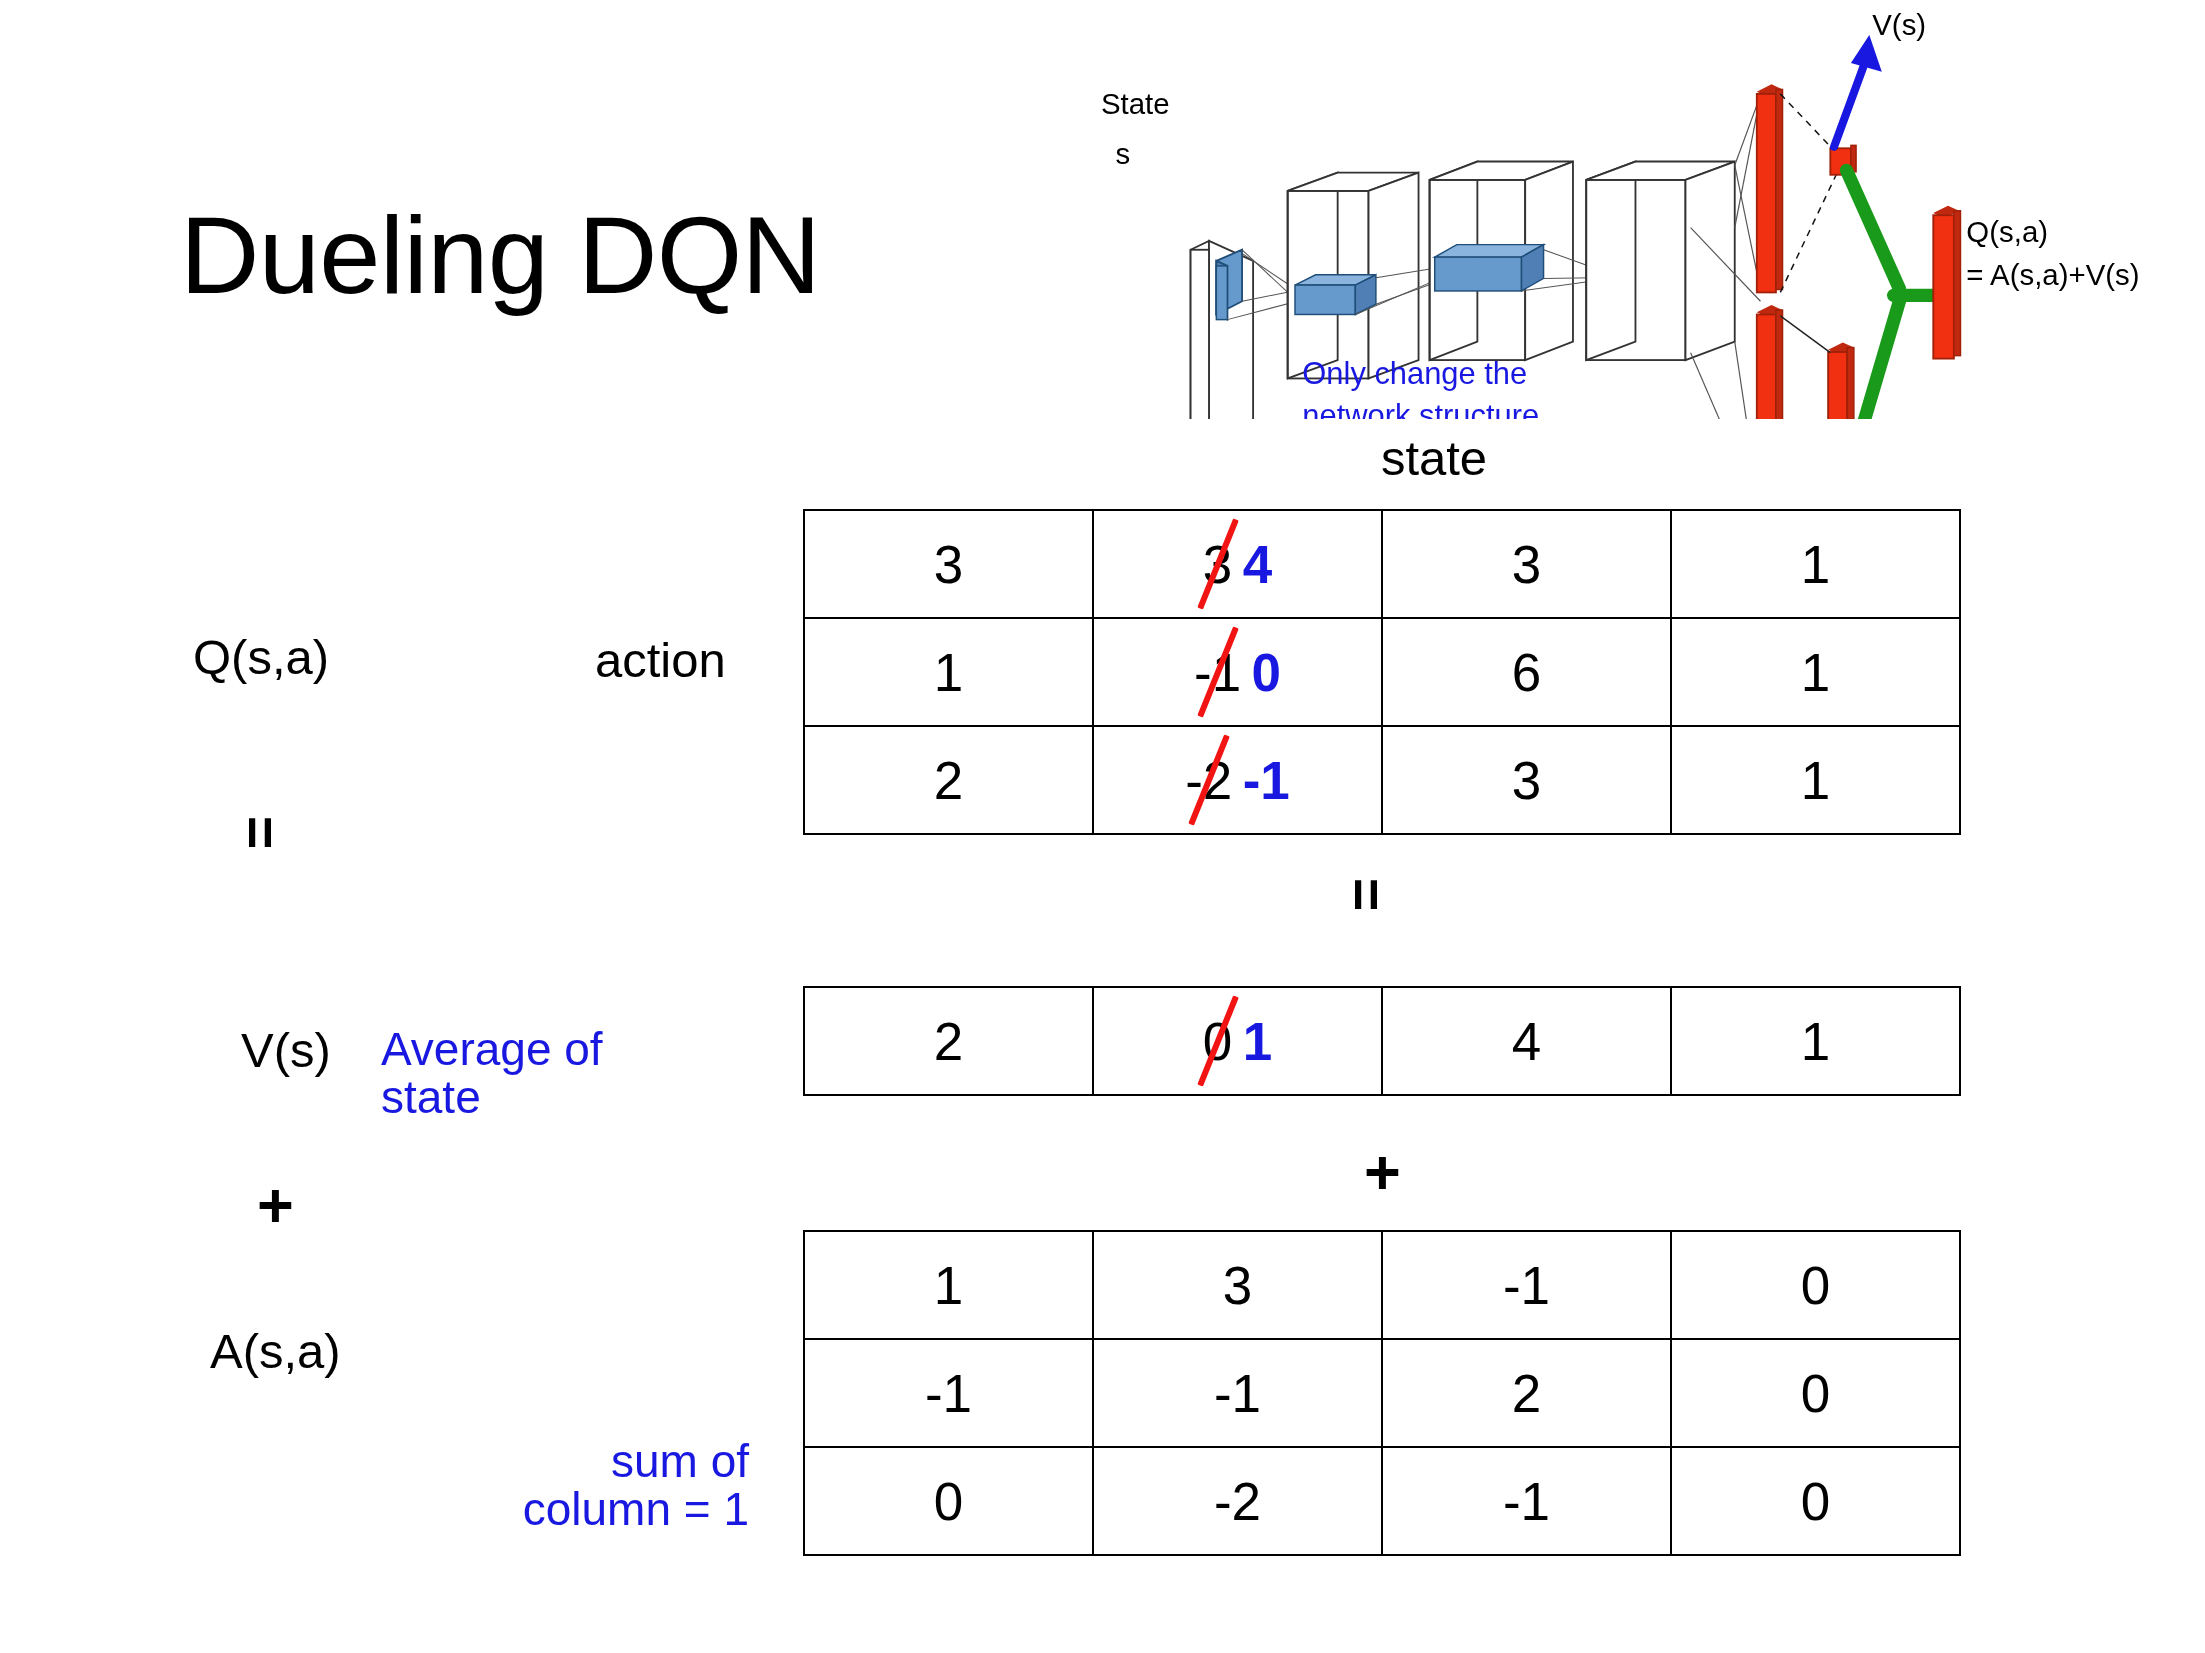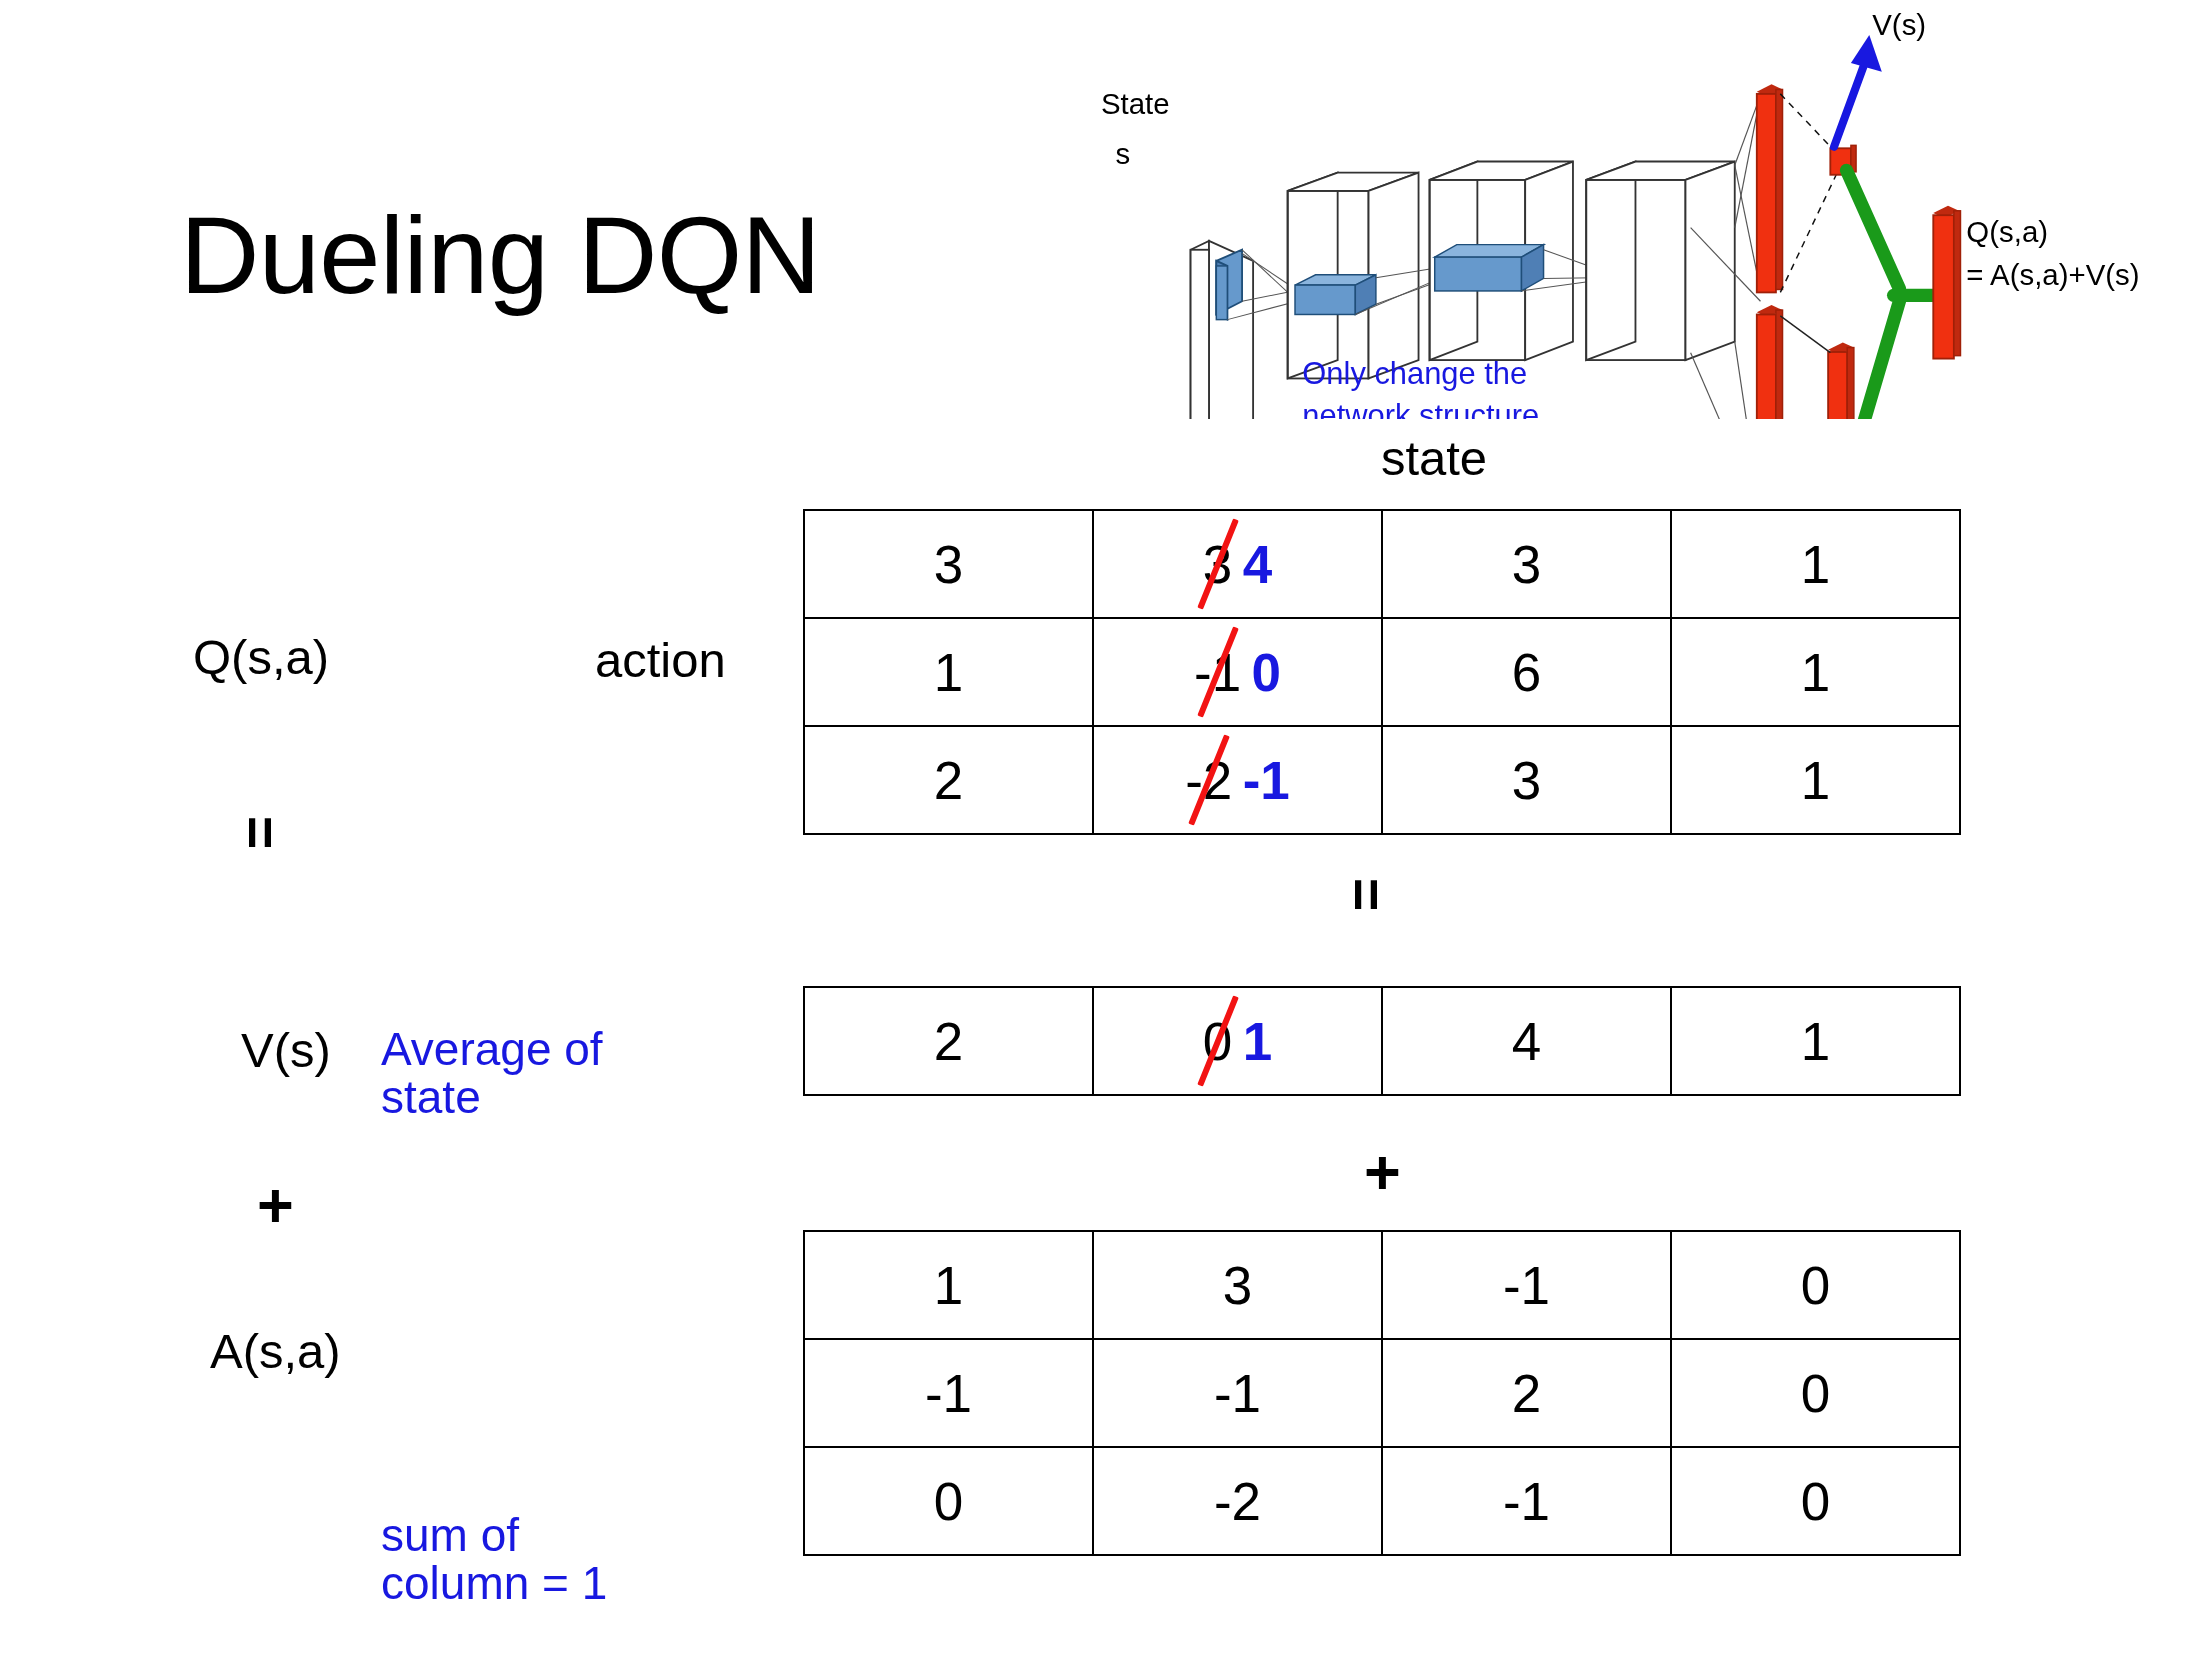--- a/index.html
+++ b/index.html
@@ -278,21 +278,21 @@
 <div class="abs op-eq" style="left:294px; top:816px;">=</div>
 
 <div class="abs side-label" style="left:241px; top:1022px;">V(s)</div>
 
 <div class="abs blue-note" style="left:381px; top:1025px; width:345px;"><span>Average of</span><br><span>state</span></div>
 
 <div class="abs op-plus" style="left:257px; top:1169px;">+</div>
 
 <div class="abs side-label" style="left:210px; top:1323px;">A(s,a)</div>
 
-<div class="abs blue-note" style="left:381px; top:1511px; width:368px;"><span>sum of</span><br><span>column = 1</span></div>
+<div class="abs blue-note" style="left:381px; top:1437px; width:368px;text-align:right;"><span>sum of</span><br><span>column = 1</span></div>
 
 <div class="abs side-label" style="left:595px; top:632px;text-align:right;">action</div>
 
 <div class="abs op-eq" style="left:1400px; top:878px;">=</div>
 
 <div class="abs op-plus" style="left:1364px; top:1136px;">+</div>
 
 <table class="grid h3" id="q-table" style="left:803px; top:509px;">
   <tbody>
       <tr>

